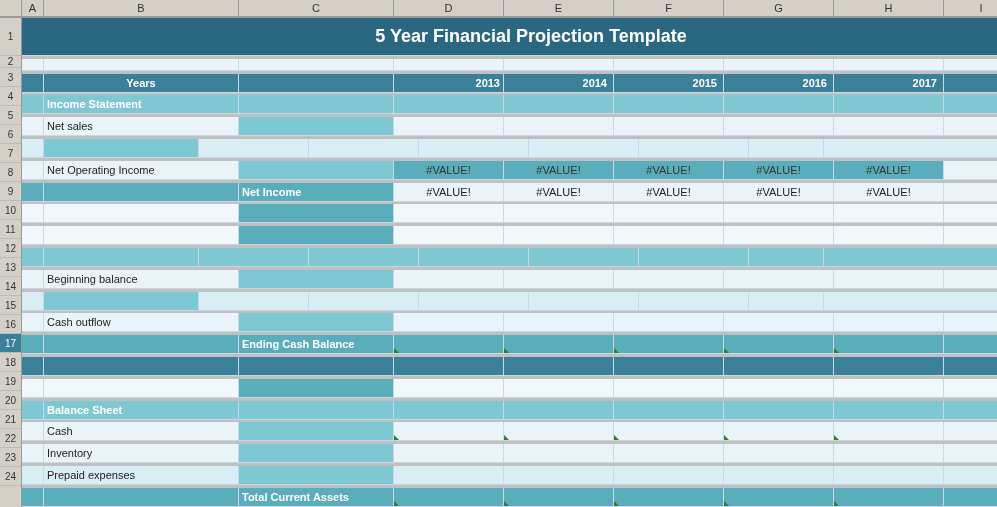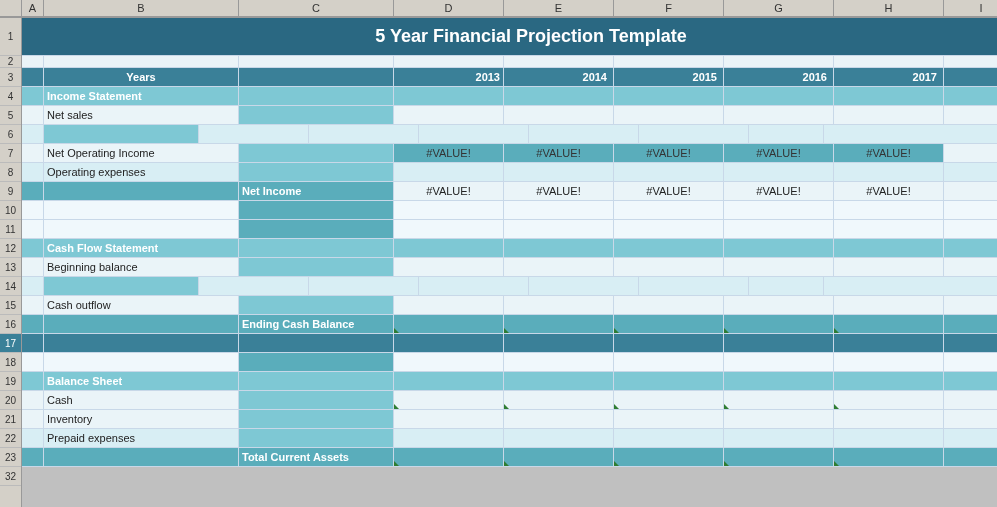--- a/index.html
+++ b/index.html
@@ -70,20 +70,21 @@
       justify-content: center;
       font-size: 10px;
       color: #333;
     }
 
     .grid {
       flex: 1;
       display: flex;
       flex-direction: column;
       overflow: hidden;
+      justify-content: space-between;
     }
 
     .grid-row {
       display: flex;
       height: 19px;
       min-height: 19px;
       border-bottom: 1px solid #c8d8e8;
     }
 
     .cell {
@@ -200,21 +201,21 @@
       <div class="row-num">14</div>
       <div class="row-num">15</div>
       <div class="row-num">16</div>
       <div class="row-num" style="background:#3a8098;color:white;">17</div>
       <div class="row-num">18</div>
       <div class="row-num">19</div>
       <div class="row-num">20</div>
       <div class="row-num">21</div>
       <div class="row-num">22</div>
       <div class="row-num">23</div>
-      <div class="row-num">32</div>
+      <div class="row-num">24</div>
     </div>
 
     <div class="grid">
 
       <div class="grid-row row-1 title-row">
         <div class="cell col-a" style="background:#2a6882;border-color:#2a6882;"></div>
         <div class="cell full-width-title">5 Year Financial Projection Template</div>
       </div>
 
       <div class="grid-row row-2" style="background:#eaf4f8;">
@@ -281,31 +282,20 @@
         <div class="cell col-b" style="background:#eaf4f8;">Net Operating Income</div>
         <div class="cell col-c" style="background:#7ec8d4;"></div>
         <div class="cell col-d value-error" style="background:#5aadbb;color:#333;justify-content:center;">#VALUE!</div>
         <div class="cell col-e value-error" style="background:#5aadbb;color:#333;justify-content:center;">#VALUE!</div>
         <div class="cell col-f value-error" style="background:#5aadbb;color:#333;justify-content:center;">#VALUE!</div>
         <div class="cell col-g value-error" style="background:#5aadbb;color:#333;justify-content:center;">#VALUE!</div>
         <div class="cell col-h value-error" style="background:#5aadbb;color:#333;justify-content:center;">#VALUE!</div>
         <div class="cell col-i" style="background:#eaf4f8;"></div>
       </div>
 
-      <div class="grid-row" style="background:#d8eef4;">
-        <div class="cell col-a" style="background:#d8eef4;"></div>
-        <div class="cell col-b" style="background:#d8eef4;">Operating expenses</div>
-        <div class="cell col-c" style="background:#7ec8d4;"></div>
-        <div class="cell col-d" style="background:#d8eef4;"></div>
-        <div class="cell col-e" style="background:#d8eef4;"></div>
-        <div class="cell col-f" style="background:#d8eef4;"></div>
-        <div class="cell col-g" style="background:#d8eef4;"></div>
-        <div class="cell col-h" style="background:#d8eef4;"></div>
-        <div class="cell col-i" style="background:#d8eef4;"></div>
-      </div>
 
       <div class="grid-row">
         <div class="cell col-a" style="background:#5aadbb;"></div>
         <div class="cell col-b" style="background:#5aadbb;"></div>
         <div class="cell col-c summary-cell">Net Income</div>
         <div class="cell col-d value-error" style="background:#eaf4f8;justify-content:center;">#VALUE!</div>
         <div class="cell col-e value-error" style="background:#eaf4f8;justify-content:center;">#VALUE!</div>
         <div class="cell col-f value-error" style="background:#eaf4f8;justify-content:center;">#VALUE!</div>
         <div class="cell col-g value-error" style="background:#eaf4f8;justify-content:center;">#VALUE!</div>
         <div class="cell col-h value-error" style="background:#eaf4f8;justify-content:center;">#VALUE!</div>
@@ -331,21 +321,20 @@
         <div class="cell col-d" style="background:#f0f8fc;"></div>
         <div class="cell col-e" style="background:#f0f8fc;"></div>
         <div class="cell col-f" style="background:#f0f8fc;"></div>
         <div class="cell col-g" style="background:#f0f8fc;"></div>
         <div class="cell col-h" style="background:#f0f8fc;"></div>
         <div class="cell col-i" style="background:#f0f8fc;"></div>
       </div>
 
       <div class="grid-row" style="background:#7ec8d4;">
         <div class="cell col-a" style="background:#7ec8d4;"></div>
-        <div class="cell col-b" style="background:#7ec8d4;color:#fff;font-weight:bold;">Cash Flow Statement</div>
         <div class="cell col-c" style="background:#7ec8d4;"></div>
         <div class="cell col-d" style="background:#7ec8d4;"></div>
         <div class="cell col-e" style="background:#7ec8d4;"></div>
         <div class="cell col-f" style="background:#7ec8d4;"></div>
         <div class="cell col-g" style="background:#7ec8d4;"></div>
         <div class="cell col-h" style="background:#7ec8d4;"></div>
         <div class="cell col-i" style="background:#7ec8d4;"></div>
       </div>
 
       <div class="grid-row data-row">

